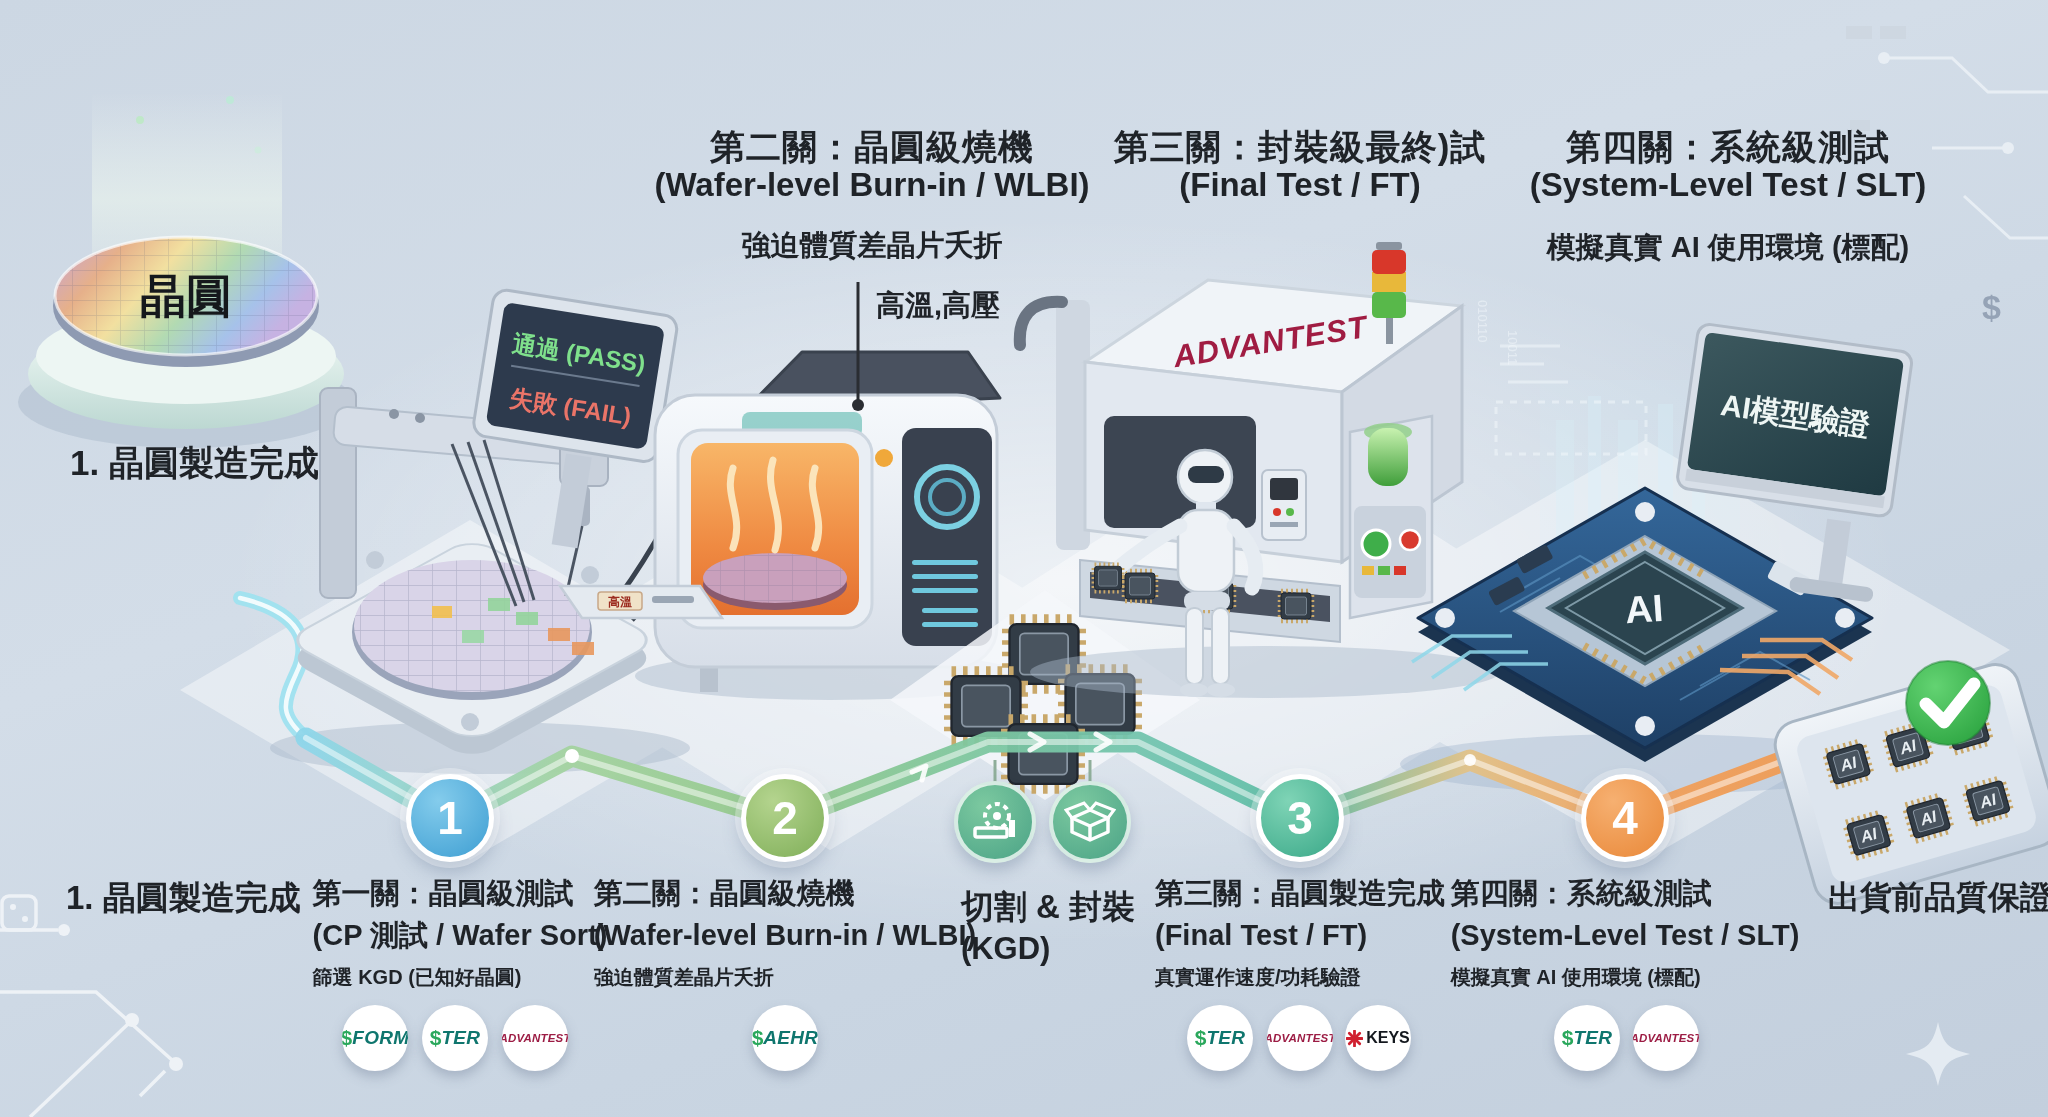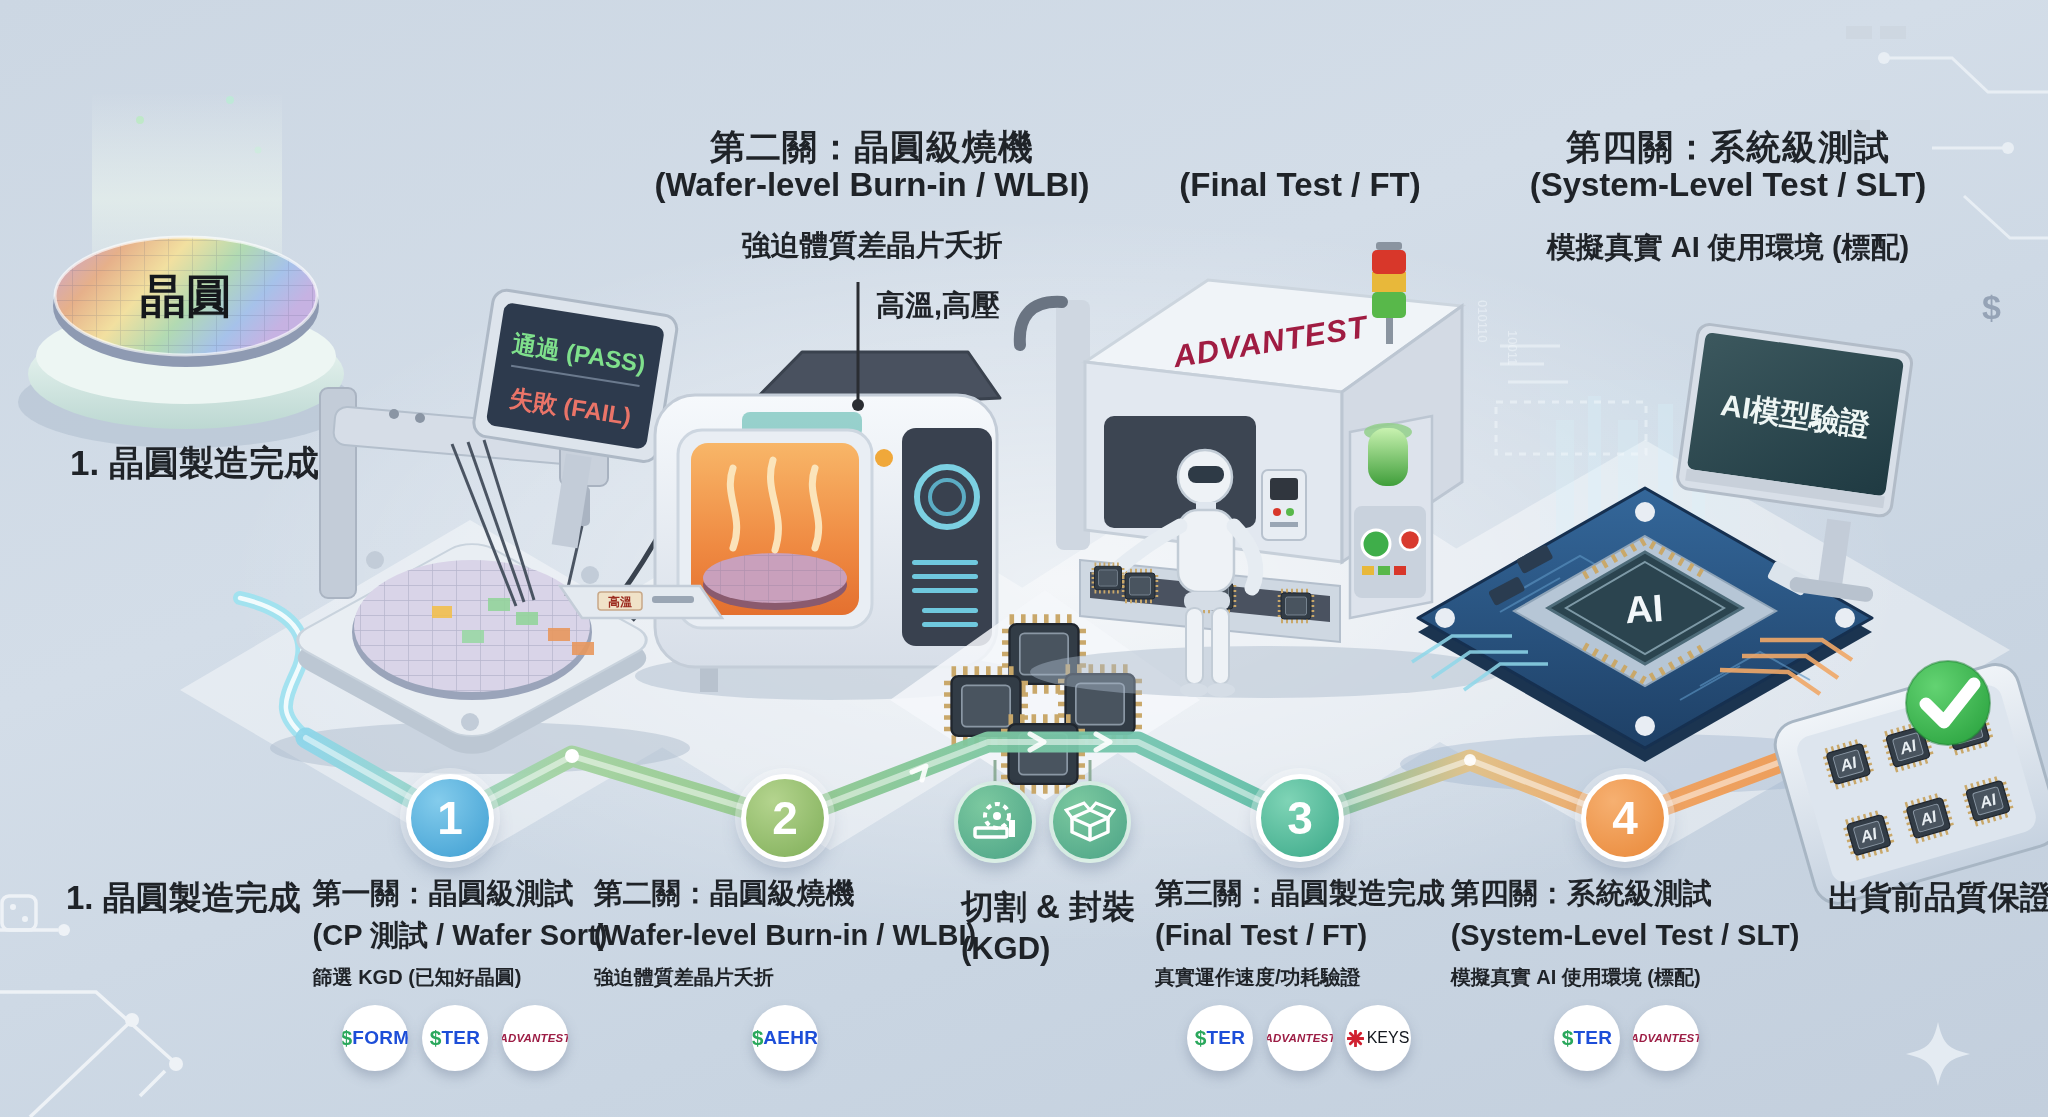--- a/index.html
+++ b/index.html
@@ -40,23 +40,23 @@
     display:flex;align-items:center;justify-content:center;
     box-shadow:0 8px 14px rgba(90,110,140,.3);
   }
   .logo-circle{
     position:absolute;width:66px;height:66px;border-radius:50%;background:#ffffff;
     display:flex;align-items:center;justify-content:center;
     box-shadow:0 6px 12px rgba(100,115,140,.35);
     white-space:nowrap;overflow:hidden;
   }
   .tick-sym{color:#2aa85c;font-weight:800;font-size:21px;}
-  .tick-name{color:#1d4ed8;font-weight:800;font-size:19px;letter-spacing:.3px;}
+  .tick-name{color:#0f766e;font-weight:800;font-size:19px;letter-spacing:.3px;font-style:italic;}
   .adv-name{color:#9c1c44;font-weight:800;font-style:italic;font-size:11.5px;letter-spacing:.2px;}
-  .keys-name{color:#14181e;font-weight:400;font-size:16px;margin-left:3px;}
+  .keys-name{color:#14181e;font-weight:700;font-size:16px;margin-left:3px;}
   .screen-pass{fill:#7fe08c;font-size:24px;font-weight:800;}
   .screen-fail{fill:#ea7468;font-size:24px;font-weight:800;}
   svg text{font-family:"Liberation Sans","DejaVu Sans",sans-serif;}
 </style>
 </head>
 <body>
 
 <div id="stage">
 
   <svg class="abs" style="left:0;top:0" width="2048" height="1117" viewBox="0 0 2048 1117">
@@ -449,20 +449,21 @@
         <path d="M1926 704 L1944 722 L1974 684" stroke="#ffffff" stroke-width="13" fill="none" stroke-linecap="round" stroke-linejoin="round"></path>
       </g>
     </g>
   </svg>
 
   <div class="abs cx" style="left:872px;top:124px"><span class="hdr-title">第二關：晶圓級燒機</span></div>
   <div class="abs cx" style="left:872px;top:166px"><span class="hdr-sub">(Wafer-level Burn-in / WLBI)</span></div>
   <div class="abs cx" style="left:872px;top:226px"><span class="hdr-note">強迫體質差晶片夭折</span></div>
   <div class="abs" style="left:876px;top:286px"><span class="annot">高溫,高壓</span></div>
 
+  <div class="abs cx" style="left:1300px;top:124px"><span class="hdr-title">第三關：封裝級最終)試</span></div>
   <div class="abs cx" style="left:1300px;top:166px"><span class="hdr-sub">(Final Test / FT)</span></div>
 
   <div class="abs cx" style="left:1728px;top:124px"><span class="hdr-title">第四關：系統級測試</span></div>
   <div class="abs cx" style="left:1728px;top:166px"><span class="hdr-sub">(System-Level Test / SLT)</span></div>
   <div class="abs cx" style="left:1728px;top:228px"><span class="hdr-note">模擬真實 AI 使用環境 (標配)</span></div>
 
   <div class="abs" style="left:70px;top:440px"><span class="cap" style="font-size:35px">1. 晶圓製造完成</span></div>
 
   <div class="num-circle nc1" style="left:406px;top:774px">
       <span>1</span>

